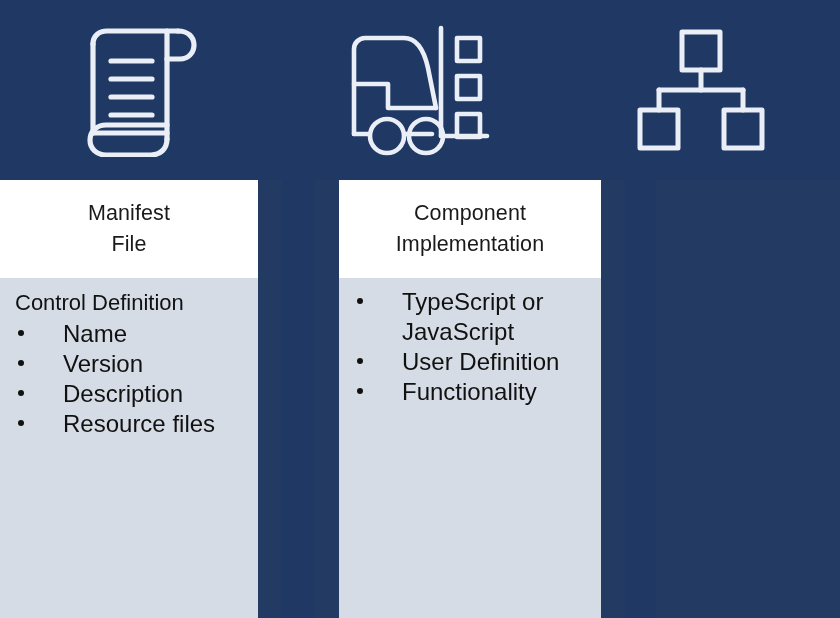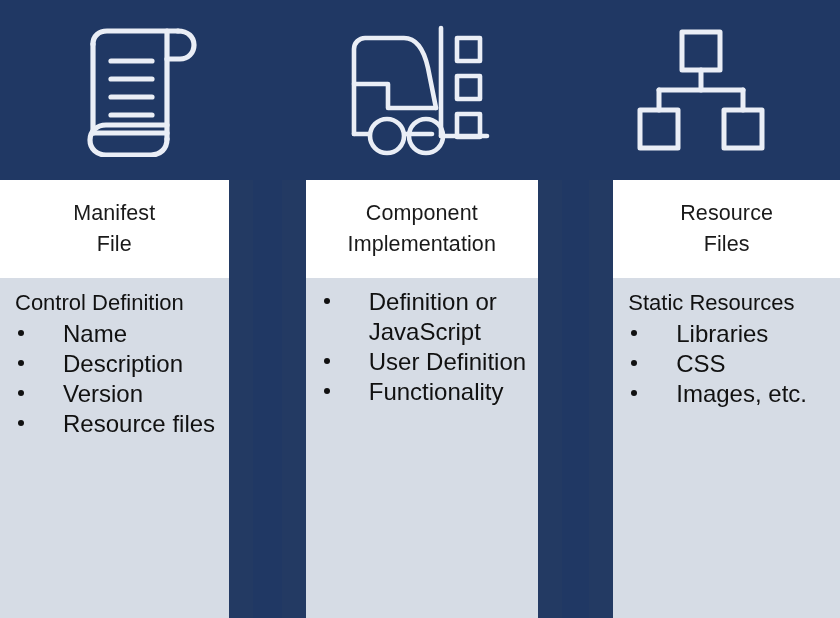--- a/index.html
+++ b/index.html
@@ -208,82 +208,59 @@
       </div>
       <div class="card-body">
         <div class="body-title">Control Definition</div>
         <ul class="bullets">
           <li>
             <span class="dot"></span>
             <span class="txt">Name</span>
           </li>
           <li>
             <span class="dot"></span>
+            <span class="txt">Version</span>
+          </li>
+          <li>
+            <span class="dot"></span>
             <span class="txt">Description</span>
-          </li>
-          <li>
-            <span class="dot"></span>
-            <span class="txt">Version</span>
           </li>
           <li>
             <span class="dot"></span>
             <span class="txt">Resource files</span>
           </li>
         </ul>
       </div>
     </div>
 
     <div class="gap-1"></div>
 
     <div class="col col-2">
       <div class="card-head">
         <div class="head-line">Component</div>
         <div class="head-line">Implementation</div>
       </div>
       <div class="card-body">
         <ul class="bullets">
           <li>
             <span class="dot"></span>
-            <span class="txt">Definition or</span>
+            <span class="txt">TypeScript or</span>
           </li>
           <li class="nodot">
             <span class="txt">JavaScript</span>
           </li>
           <li>
             <span class="dot"></span>
             <span class="txt">User Definition</span>
           </li>
           <li>
             <span class="dot"></span>
             <span class="txt">Functionality</span>
           </li>
         </ul>
       </div>
     </div>
 
     <div class="gap-2"></div>
 
-    <div class="col col-3">
-      <div class="card-head">
-        <div class="head-line">Resource</div>
-        <div class="head-line">Files</div>
-      </div>
-      <div class="card-body">
-        <div class="body-title">Static Resources</div>
-        <ul class="bullets">
-          <li>
-            <span class="dot"></span>
-            <span class="txt">Libraries</span>
-          </li>
-          <li>
-            <span class="dot"></span>
-            <span class="txt">CSS</span>
-          </li>
-          <li>
-            <span class="dot"></span>
-            <span class="txt">Images, etc.</span>
-          </li>
-        </ul>
-      </div>
-    </div>
 
   </div>
 </div>
 
 </body></html>

